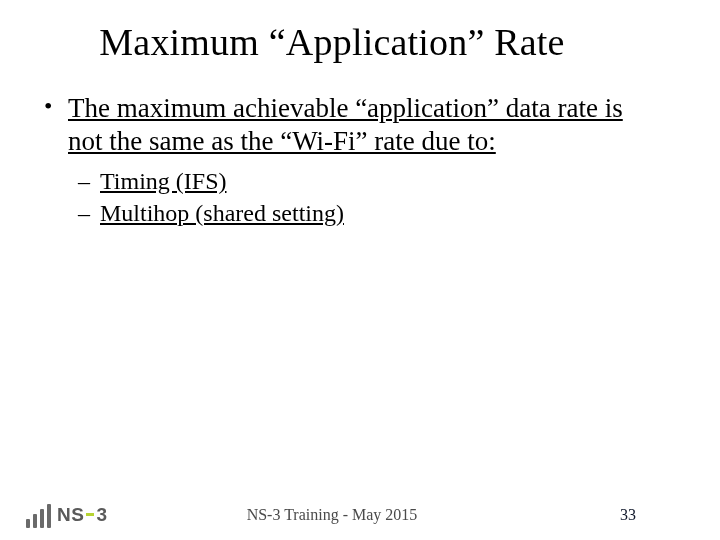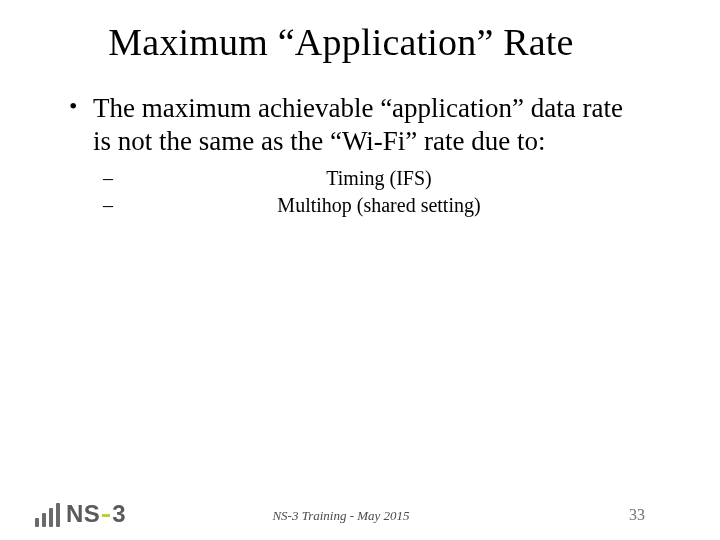--- a/index.html
+++ b/index.html
@@ -9,87 +9,85 @@
     background: #fff;
     color: #000;
     position: relative;
     overflow: hidden;
   }
   .slide {
     width: 664px;
     height: 540px;
     position: relative;
     padding: 0;
-    margin-left: 9px;
   }
   .title {
     font-size: 38px;
     font-weight: 400;
     text-align: center;
     padding-top: 20px;
     padding-bottom: 28px;
     letter-spacing: 0.2px;
   }
   .content {
-    padding-left: 56px;
+    padding-left: 40px;
     padding-right: 40px;
+    text-decoration: underline;
   }
   ul.level1 {
     list-style: none;
     font-size: 27px;
     line-height: 1.22;
   }
   ul.level1 > li {
     position: relative;
     padding-left: 28px;
     margin-bottom: 6px;
   }
   ul.level1 > li::before {
     content: "•";
     position: absolute;
     left: 4px;
     top: 0;
     font-size: 24px;
   }
   ul.level2 {
     list-style: none;
-    font-size: 20px;
+    font-size: 24px;
     line-height: 1.25;
     margin-top: 8px;
     margin-left: 10px;
-    text-align: center;
   }
   ul.level2 > li {
     position: relative;
     padding-left: 22px;
     margin-bottom: 2px;
   }
   ul.level2 > li::before {
     content: "–";
     position: absolute;
     left: 0;
     top: 0;
   }
   .spacer { height: 28px; }
   .footer-center {
     position: absolute;
     bottom: 16px;
     left: 0;
     width: 100%;
     text-align: center;
-    font-size: 13px;
+    font-size: 16px;
     color: #4a4a4a;
-    font-style: italic;
   }
   .page-num {
     position: absolute;
     bottom: 16px;
     right: 28px;
     font-size: 16px;
-    color: #737373;
+    color: #0f172a;
     font-family: Georgia, serif;
   }
   .logo {
     position: absolute;
     bottom: 12px;
     left: 26px;
     display: flex;
     align-items: center;
     gap: 6px;
   }
@@ -105,21 +103,21 @@
     background: #6a6a6a;
     border-radius: 1px;
   }
   .logo-bars span:nth-child(1){ height: 9px; }
   .logo-bars span:nth-child(2){ height: 14px; }
   .logo-bars span:nth-child(3){ height: 19px; }
   .logo-bars span:nth-child(4){ height: 24px; }
   .logo-text {
     font-family: Arial, Helvetica, sans-serif;
     font-weight: 700;
-    font-size: 24px;
+    font-size: 19px;
     color: #5a5a5a;
     letter-spacing: 0.5px;
     display: flex;
     align-items: baseline;
   }
   .logo-text .dash {
     display: inline-block;
     width: 8px;
     height: 3px;
     background: #b7d433;

